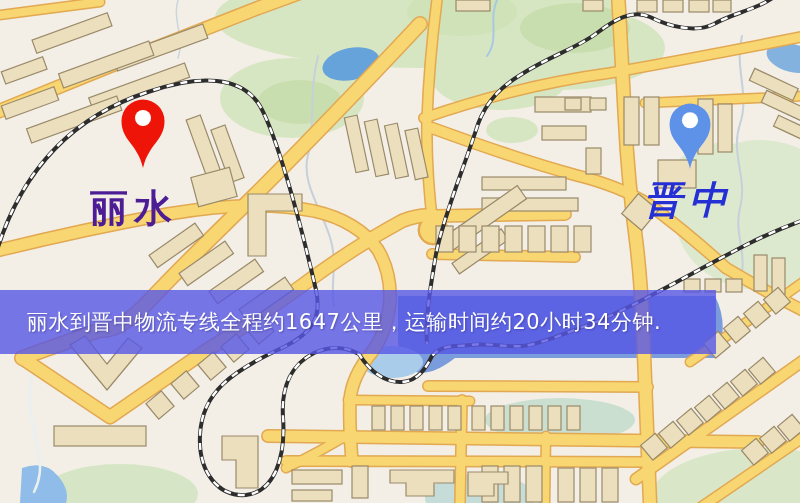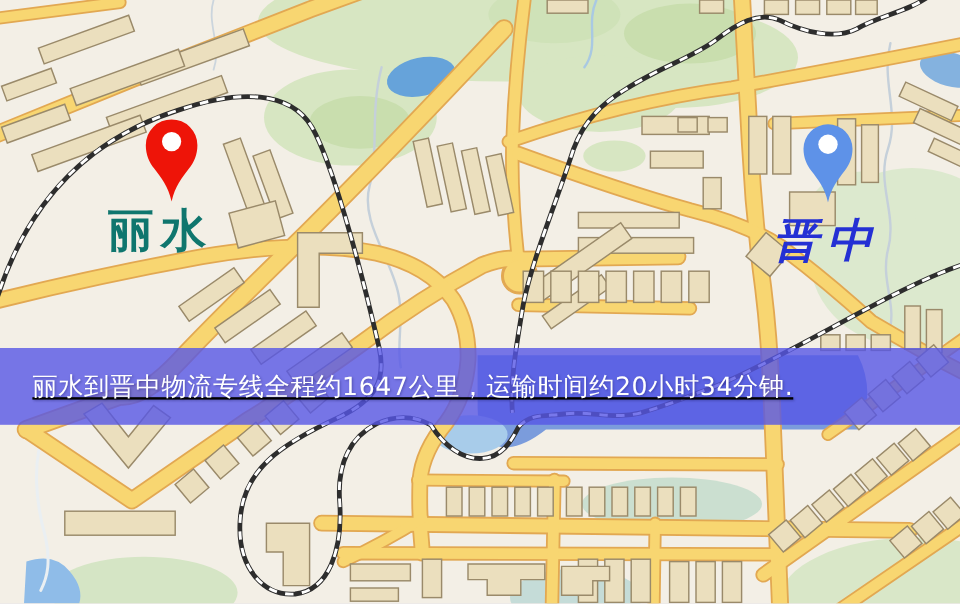--- a/index.html
+++ b/index.html
@@ -6,27 +6,27 @@
   .stage{
     position:relative;width:800px;height:503px;overflow:hidden;
     font-family:"DejaVu Sans","Liberation Sans",sans-serif;
     background:#F3EFE6;
   }
   .map-svg{position:absolute;left:0;top:0;width:800px;height:503px;display:block;}
   .city-label{
     position:absolute;font-size:38px;font-weight:bold;line-height:1.1;
     letter-spacing:6px;white-space:nowrap;user-select:none;
   }
-  .city-label.origin{left:90px;top:172px;color:#0f766e;text-align:center;}
+  .city-label.origin{left:90px;top:188px;color:#4c1d95;text-align:center;}
   .city-label.destination{left:644px;top:180px;color:#2430d4;letter-spacing:7px;font-style:italic;}
   .route-banner{
-    position:absolute;left:0;top:290px;width:800px;height:64px;
+    position:absolute;left:0;top:290px;width:716px;height:64px;
     background:rgba(86,86,230,0.80);
     display:flex;align-items:center;
-    box-sizing:border-box;padding-left:27px;text-decoration:underline;
+    box-sizing:border-box;padding-left:27px;
   }
   .route-banner .banner-text{
     color:#ffffff;font-size:21px;font-weight:500;letter-spacing:0.5px;
     text-shadow:1px 1px 2px rgba(20,20,90,0.35);white-space:nowrap;
   }
 </style>
 </head>
 <body>
 
 <div class="stage">

